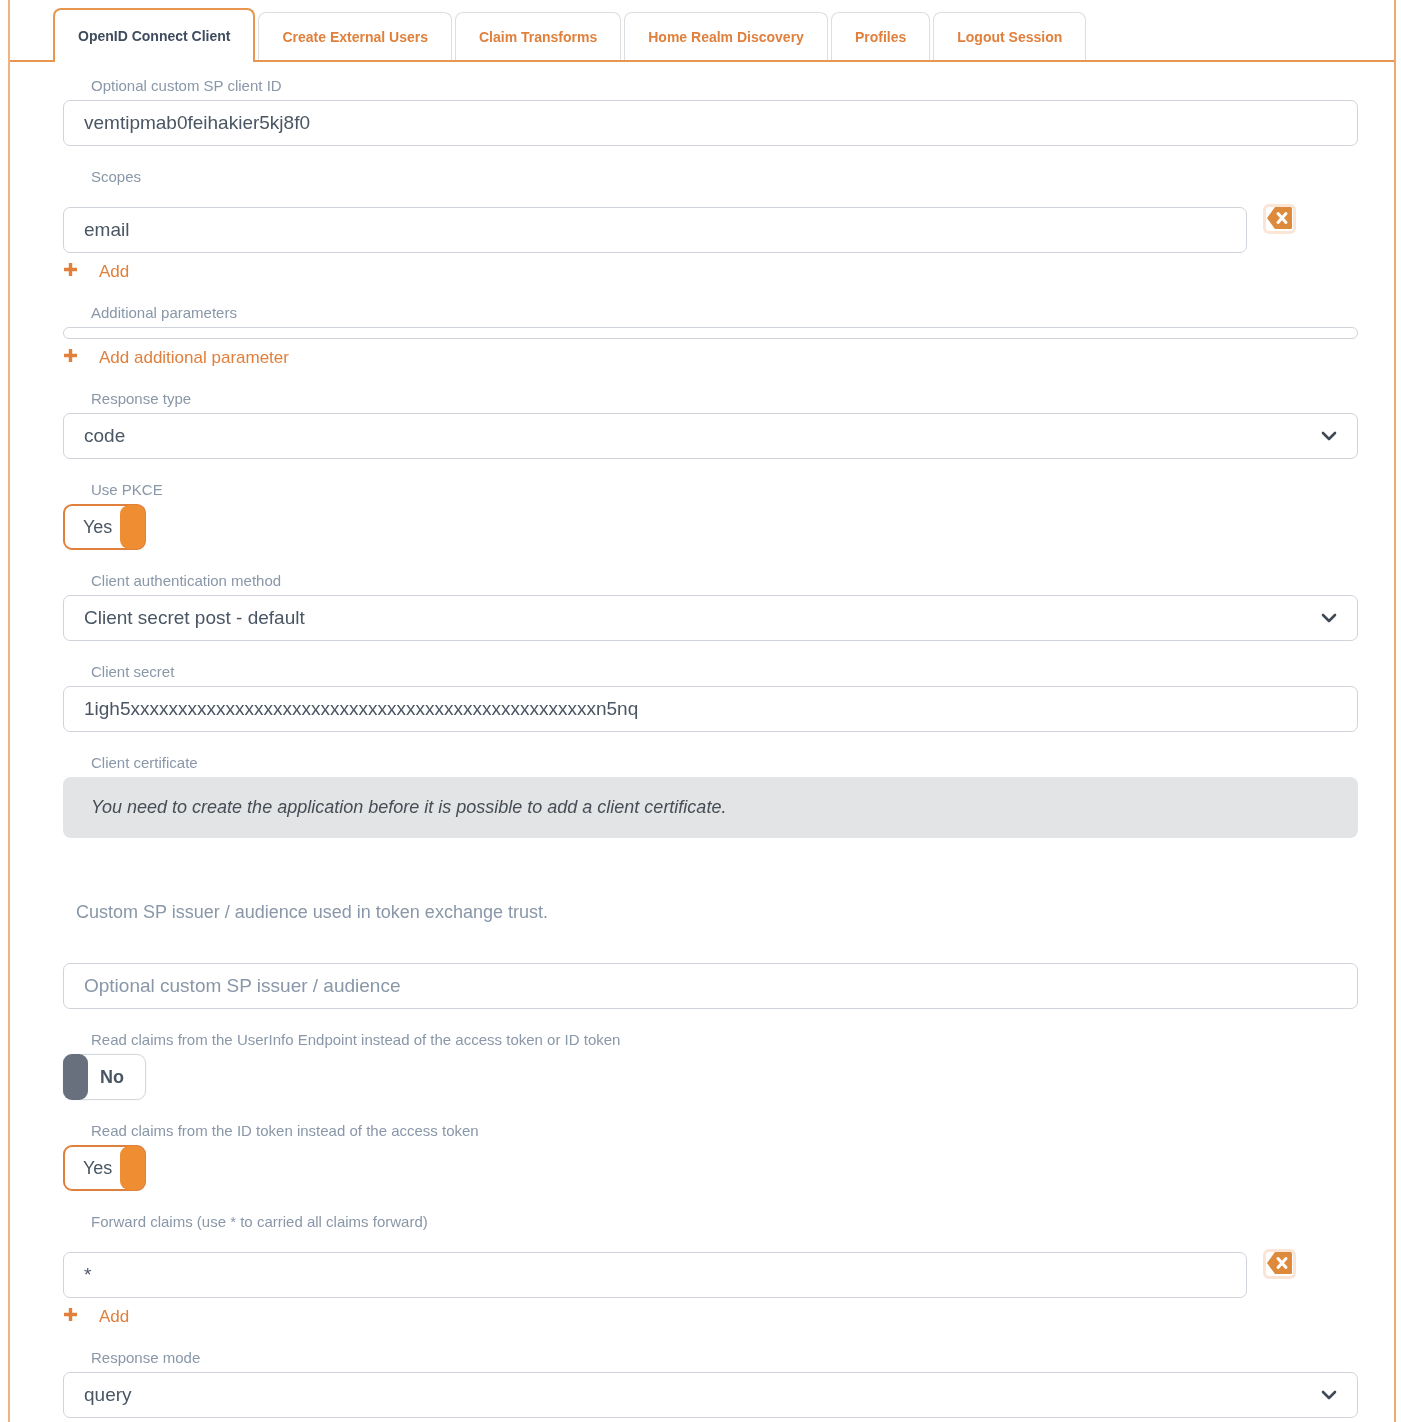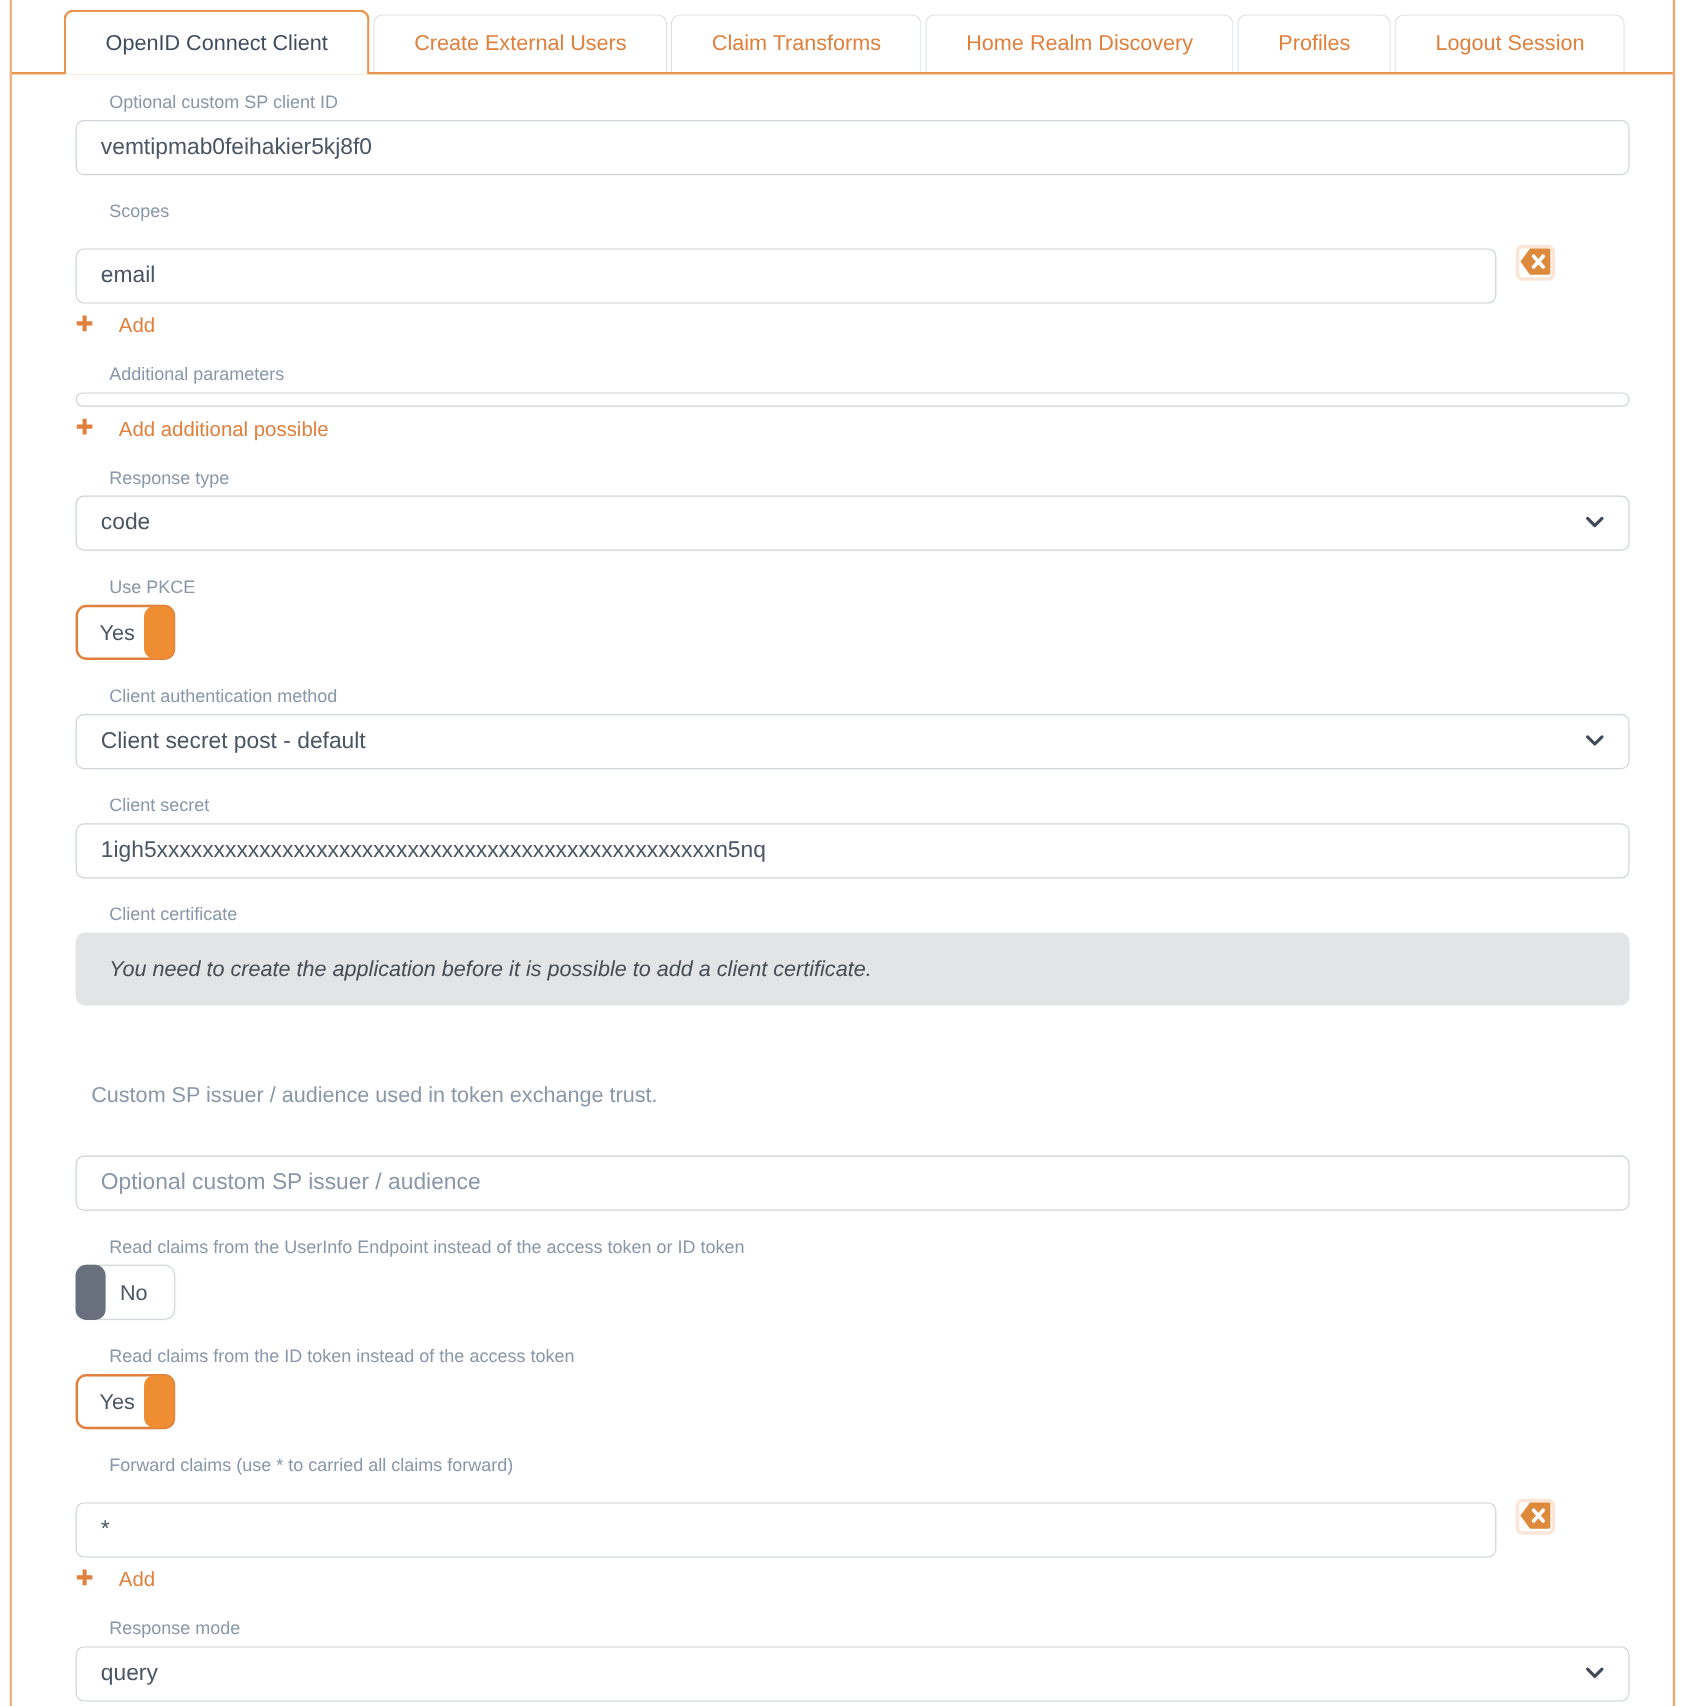--- a/index.html
+++ b/index.html
@@ -23,30 +23,31 @@
     display: flex;
     align-items: flex-end;
     padding: 8px 0 0 43px;
     border-bottom: 2px solid #e8954f;
     height: 62px;
   }
   .tab {
     display: flex;
     align-items: center;
     height: 48px;
-    padding: 0 33px;
+    padding: 0 23px;
     margin-right: 3px;
     border: 1px solid #dadfe4;
     border-bottom: none;
     border-radius: 8px 8px 0 0;
     background: #fff;
     color: #e0803c;
-    font-size: 18px;
+    font-size: 14px;
     white-space: nowrap;
     cursor: pointer;
+    font-weight: bold;
   }
   .tab.active {
     position: relative;
     height: 54px;
     margin-bottom: -2px;
     border: 2px solid #e8954f;
     border-bottom: none;
     color: #3e4c5d;
     z-index: 2;
   }
@@ -120,21 +121,21 @@
   }
   .toggle.on  { border: 2px solid #e0803c; }
   .toggle.off { border: 1px solid #d3d8dd; box-shadow: 0 0 0 1px rgba(0,0,0,0.02); }
   .toggle .knob {
     position: absolute; top: -1px; bottom: -1px;
     width: 25px; border-radius: 9px;
   }
   .toggle.on  .knob { right: -1px; background: #ef8d33; }
   .toggle.off .knob { left: -1px;  background: #67707c; }
   .toggle.on  .t-text { margin-left: 18px; }
-  .toggle.off .t-text { margin-left: 36px; }
+  .toggle.off .t-text { margin-left: 36px; font-weight: bold; }
 
   
   .disabled-box {
     width: 1295px; height: 61px;
     background: #e3e4e6;
     border-radius: 8px;
     display: flex; align-items: center;
     padding: 0 28px;
     font-size: 18px; font-style: italic;
     color: #464d55;
@@ -191,21 +192,21 @@
 
     <div class="field">
       <span class="field-label">Additional parameters</span>
       <div class="thin-bar"></div>
       <button class="add-link">
         <span>
           <svg width="15" height="15" viewBox="0 0 15 15">
             <path d="M7.5 1 V14 M1 7.5 H14" stroke="#e0803c" stroke-width="3.4" stroke-linecap="butt"></path>
           </svg>
         </span>
-        <span>Add additional possible</span>
+        <span>Add additional parameter</span>
       </button>
     </div>
 
     <div class="field">
       <span class="field-label">Response type</span>
       <div class="fake-select">
         <span>code</span>
         <span>
           <svg width="16" height="12" viewBox="0 0 16 12">
             <path d="M2 3 L8 9 L14 3" fill="none" stroke="#3f4a56" stroke-width="2.6" stroke-linecap="round" stroke-linejoin="round"></path>

